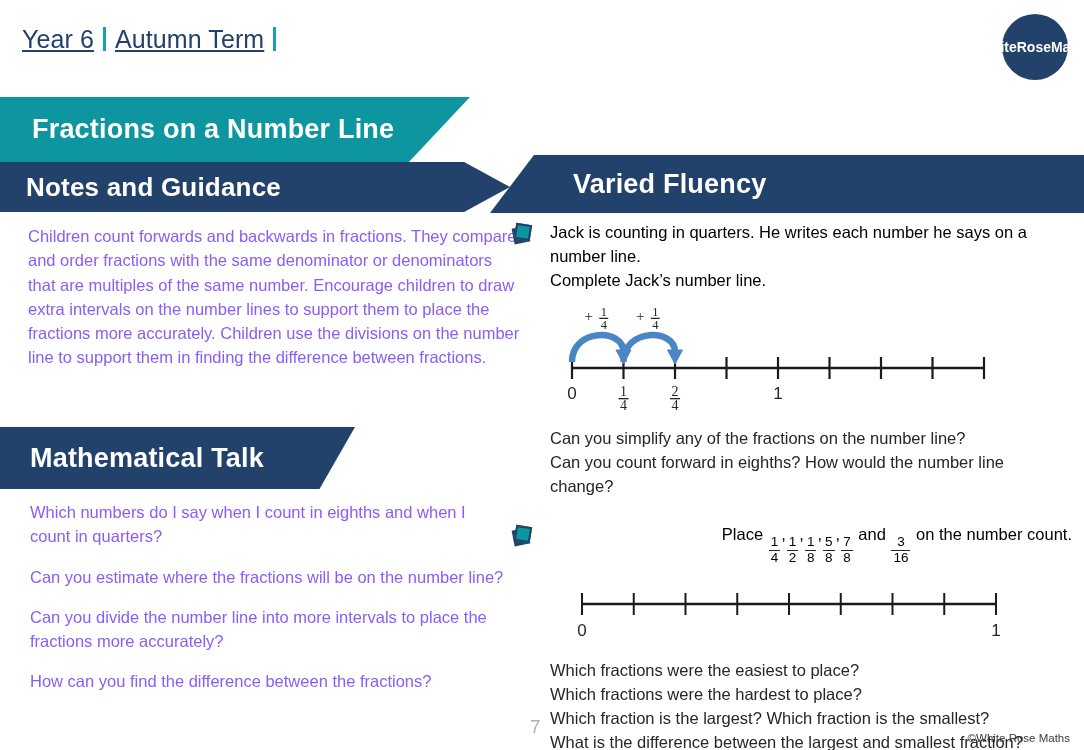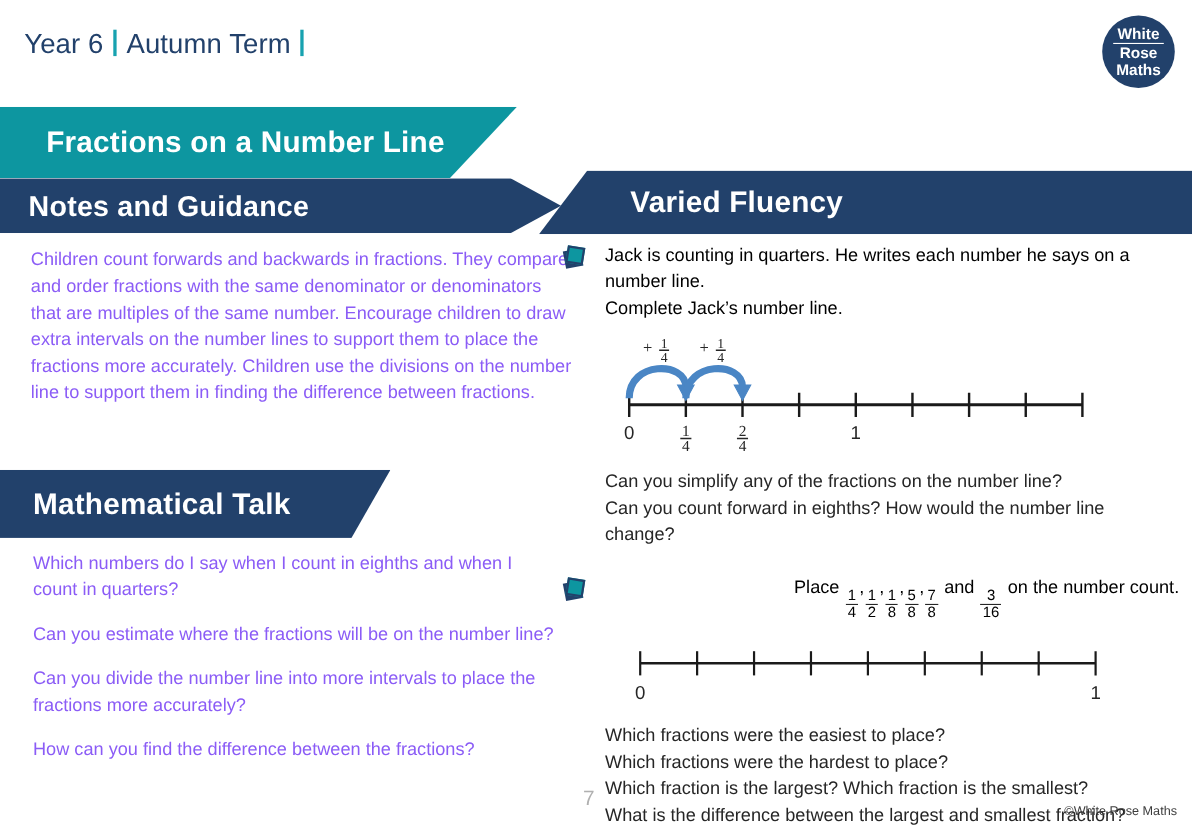--- a/index.html
+++ b/index.html
@@ -23,21 +23,21 @@
     position: absolute;
     left: 22px;
     top: 24px;
     display: flex;
     align-items: baseline;
     font-size: 25px;
     color: #22416b;
     letter-spacing: 0.1px;
     white-space: nowrap;
   }
-  #header .seg { padding: 0 0; }
+  #header .seg { padding: 0 0; text-decoration: underline; }
   #header .bar {
     display: inline-block;
     width: 3px;
     height: 24px;
     background: #17a2b0;
     margin: 0 9px 0 9px;
     transform: translateY(3px);
   }
   #header .bar.tight { margin: 0 7px 0 9px; }
 
@@ -45,21 +45,21 @@
   #logo {
     position: absolute;
     right: 16px;
     top: 14px;
     width: 66px;
     height: 66px;
     border-radius: 50%;
     background: #22416b;
     color: #ffffff;
     display: flex;
-    flex-direction: column;
+    flex-direction: row;
     align-items: center;
     justify-content: center;
     line-height: 1.06;
   }
   #logo .l1 { font-size: 14px; font-weight: bold; }
   #logo .l2 { font-size: 14px; font-weight: bold; }
   #logo .l3 { font-size: 14px; font-weight: bold; }
   #logo .rule {
     width: 46px; height: 1px; background: #ffffff; margin: 1px 0;
   }
@@ -77,21 +77,21 @@
     font-weight: bold;
     letter-spacing: 0.2px;
   }
 
   #banner-topic {
     left: 0;
     top: 97px;
     width: 470px;
     height: 65px;
     background: #0d96a0;
-    padding-left: 42px;
+    padding-left: 32px;
     clip-path: polygon(0 0, 100% 0, 87% 100%, 0 100%);
   }
   #banner-notes {
     left: 0;
     top: 162px;
     width: 510px;
     height: 50px;
     background: #22416b;
     padding-left: 26px;
     clip-path: polygon(0 0, 91% 0, 100% 50%, 91% 100%, 0 100%);

